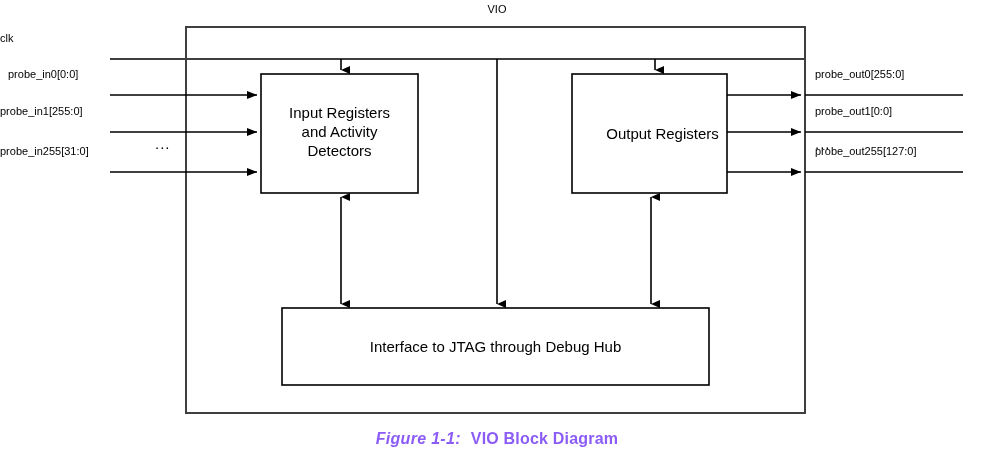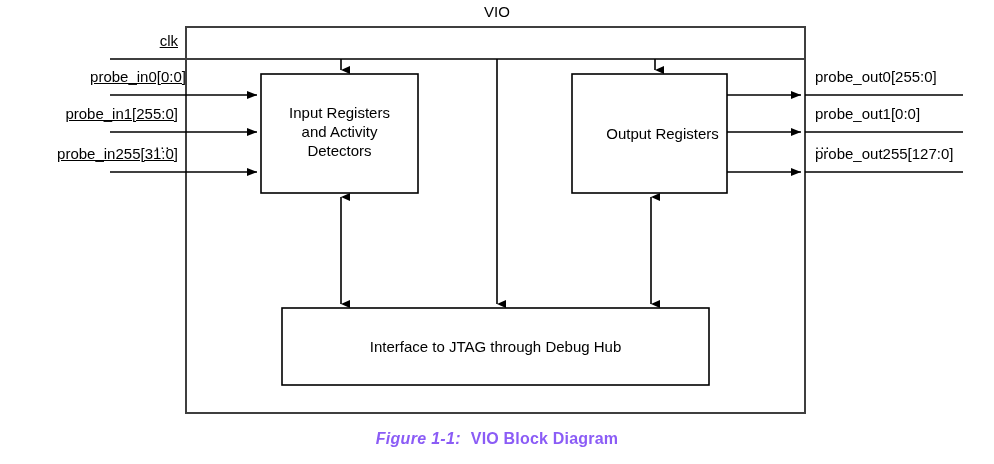--- a/index.html
+++ b/index.html
@@ -22,28 +22,27 @@
   svg.diagram {
     position: absolute;
     left: 0;
     top: 0;
     width: 994px;
     height: 464px;
   }
   .lbl {
     position: absolute;
     font-family: "Liberation Sans", sans-serif;
-    font-size: 15px;
+    font-size: 11px;
     line-height: 1;
     color: #000000;
     white-space: nowrap;
   }
   .lbl.right-al {
-    text-align: right;
-    text-decoration: underline;
+    text-align: left;
   }
   .blocktext {
     position: absolute;
     font-family: "Liberation Sans", sans-serif;
     font-size: 15px;
     line-height: 19px;
     color: #000000;
     text-align: center;
     white-space: nowrap;
   }

